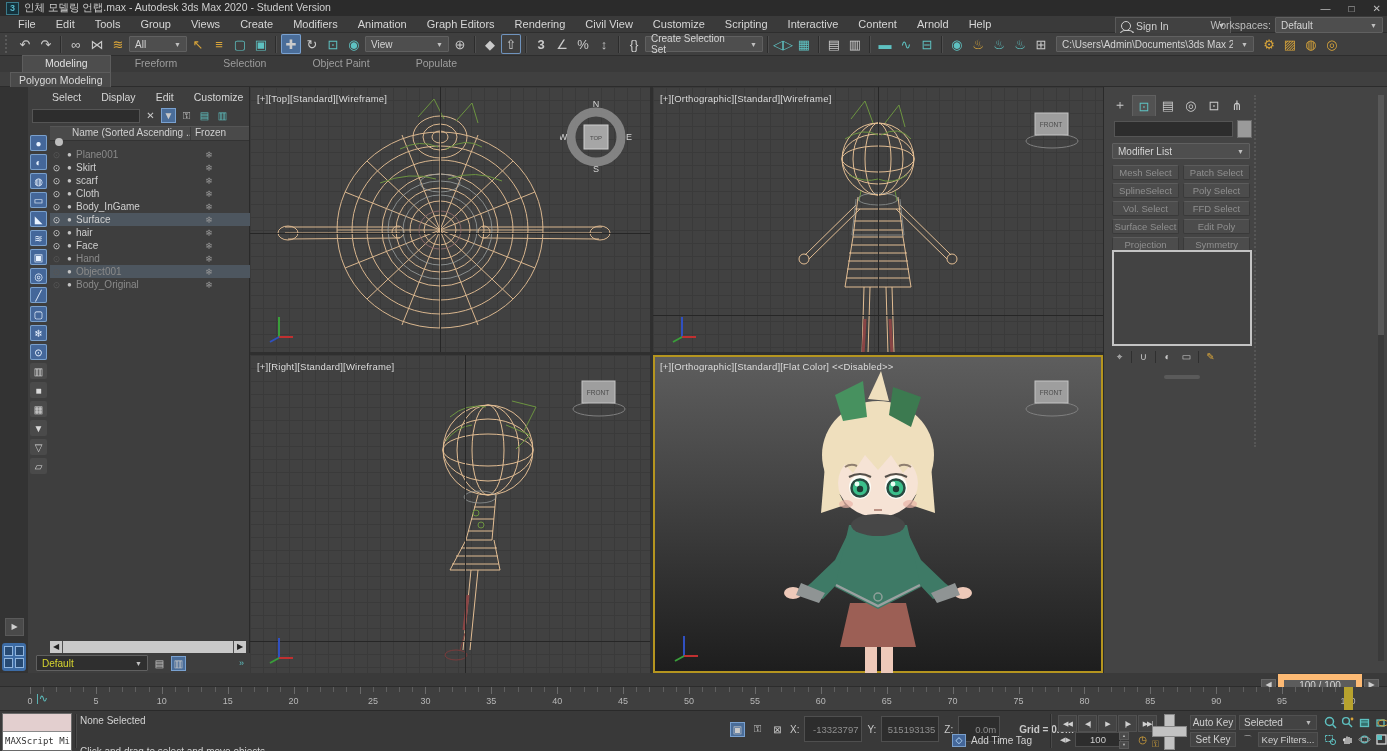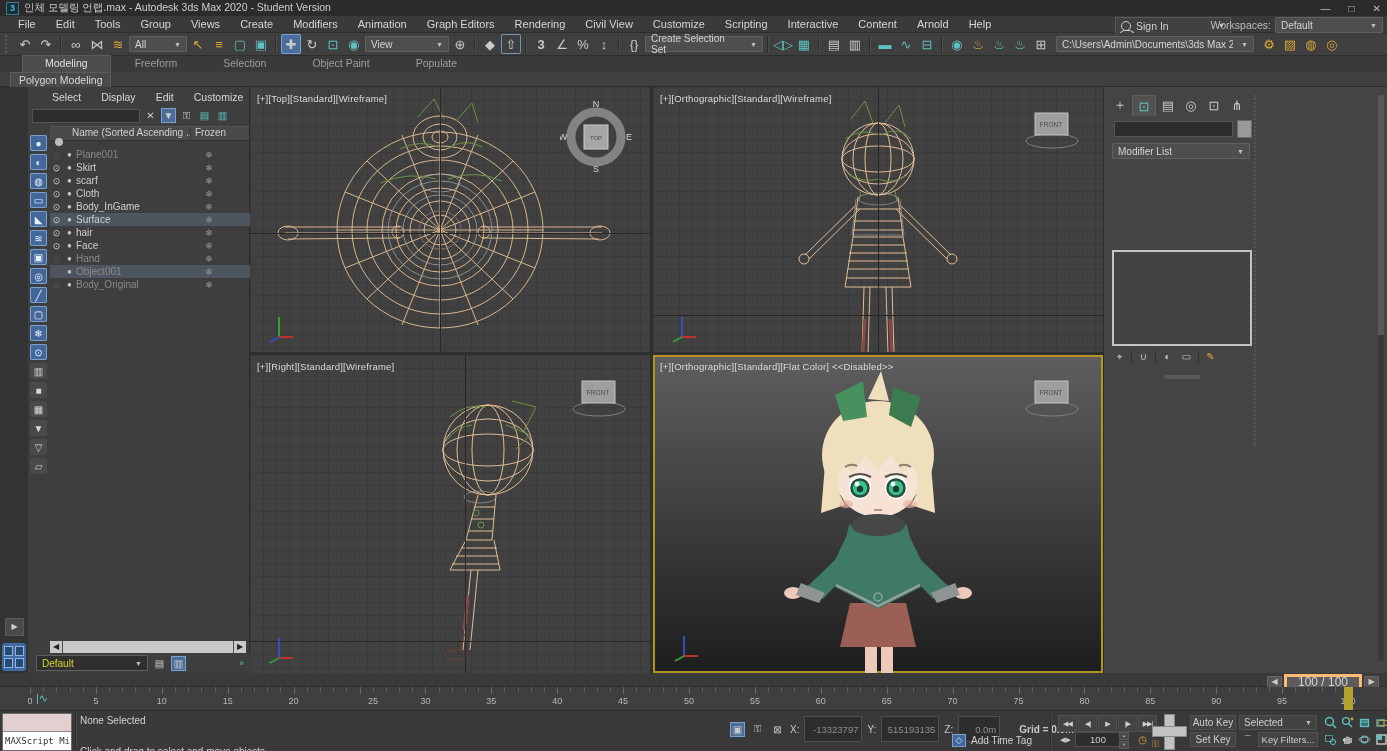--- a/index.html
+++ b/index.html
@@ -95,21 +95,21 @@
   #modstack{position:absolute;left:8px;top:163px;width:136px;height:92px;background:#434343;border:2px solid #c4c4c4}
   #stackicons{position:absolute;left:8px;top:262px;display:flex;align-items:center;gap:4px}
   #cmdsplit{position:absolute;left:60px;top:288px;width:36px;height:4px;background:#5a5a5a;border-radius:2px}
   #cmddots{position:absolute;left:150px;top:8px;width:0;height:352px;border-left:2px dotted #565656}
   #cmdscroll{position:absolute;right:3px;top:8px;width:6px;height:566px;background:#3a3a3a}
   #cmdscroll i{display:block;width:6px;height:240px;background:#585858}
   
   #timeslider{left:0;top:673px;width:1387px;height:14px;background:#3a3a3a;border-bottom:1px solid #2c2c2c;box-sizing:border-box}
   #ts-group{position:absolute;right:8px;top:1px;display:flex;align-items:center;gap:2px}
   #ts-group .tsbtn{width:13px;height:11px;background:#555;border:1px solid #666;color:#ccc;font-size:8px;line-height:10px;text-align:center}
-  #ts-frame{width:72px;height:11px;background:#5c5c5c;border:3px solid #fdba74;color:#d6d6d6;font-size:12px;text-align:center;line-height:11px}
+  #ts-frame{width:72px;height:11px;background:#5c5c5c;border:6px solid #fdba74;color:#d6d6d6;font-size:10px;text-align:center;line-height:11px}
   #trackbar{left:0;top:687px;width:1387px;height:24px;background:#3f3f3f;border-bottom:1px solid #2a2a2a;box-sizing:border-box}
   #minicurve{position:absolute;left:30px;top:3px;width:24px;height:17px;color:#5ec1c1;font-size:11px;text-align:center;line-height:17px}
   .tick{position:absolute;top:0;width:1px;height:5px;background:#5f5f5f}
   .tick.major{height:7px;background:#6a6a6a}
   .ticklabel{position:absolute;top:9px;width:26px;margin-left:-13px;text-align:center;font-size:9px;color:#b8b8b8}
   #framemarker{position:absolute;top:0;width:9px;height:23px;background:#b7a22e;margin-left:-4px}
   
   #statusbar{left:0;top:711px;width:1387px;height:40px;background:#393939}
   #listener{position:absolute;left:2px;top:2px;width:68px;height:36px;border:1px solid #6a6a6a}
   #listener .pink{height:17px;background:#e3cfcf;border-bottom:1px solid #8a8a8a}
@@ -677,20 +677,33 @@
         <span class="ctab">⋔</span>
       </div>
       <div id="objname"></div>
       <div id="objcolor"></div>
       <div id="modlist">
         <span class="dd" style="width:138px">
             <span>Modifier List</span>
             <span class="arr">▼</span>
           </span>
       </div>
+      <div id="modbtns">
+
+      <div class="pbtn">Mesh Select</div>
+          <div class="pbtn">Patch Select</div>
+          <div class="pbtn">SplineSelect</div>
+          <div class="pbtn">Poly Select</div>
+          <div class="pbtn">Vol. Select</div>
+          <div class="pbtn">FFD Select</div>
+          <div class="pbtn">Surface Select</div>
+          <div class="pbtn">Edit Poly</div>
+          <div class="pbtn">Projection</div>
+          <div class="pbtn">Symmetry</div>
+        </div>
       <div id="modstack"></div>
       <div id="stackicons">
         <span class="mini">⌖</span>
         <span style="width:1px;height:12px;background:#2f2f2f"></span>
         <span class="mini">∪</span>
         <span style="width:1px;height:12px;background:#2f2f2f"></span>
         <span class="mini">◐</span>
         <span class="mini">▭</span>
         <span style="width:1px;height:12px;background:#2f2f2f"></span>
         <span class="mini" style="color:#d9a53a">✎</span>

